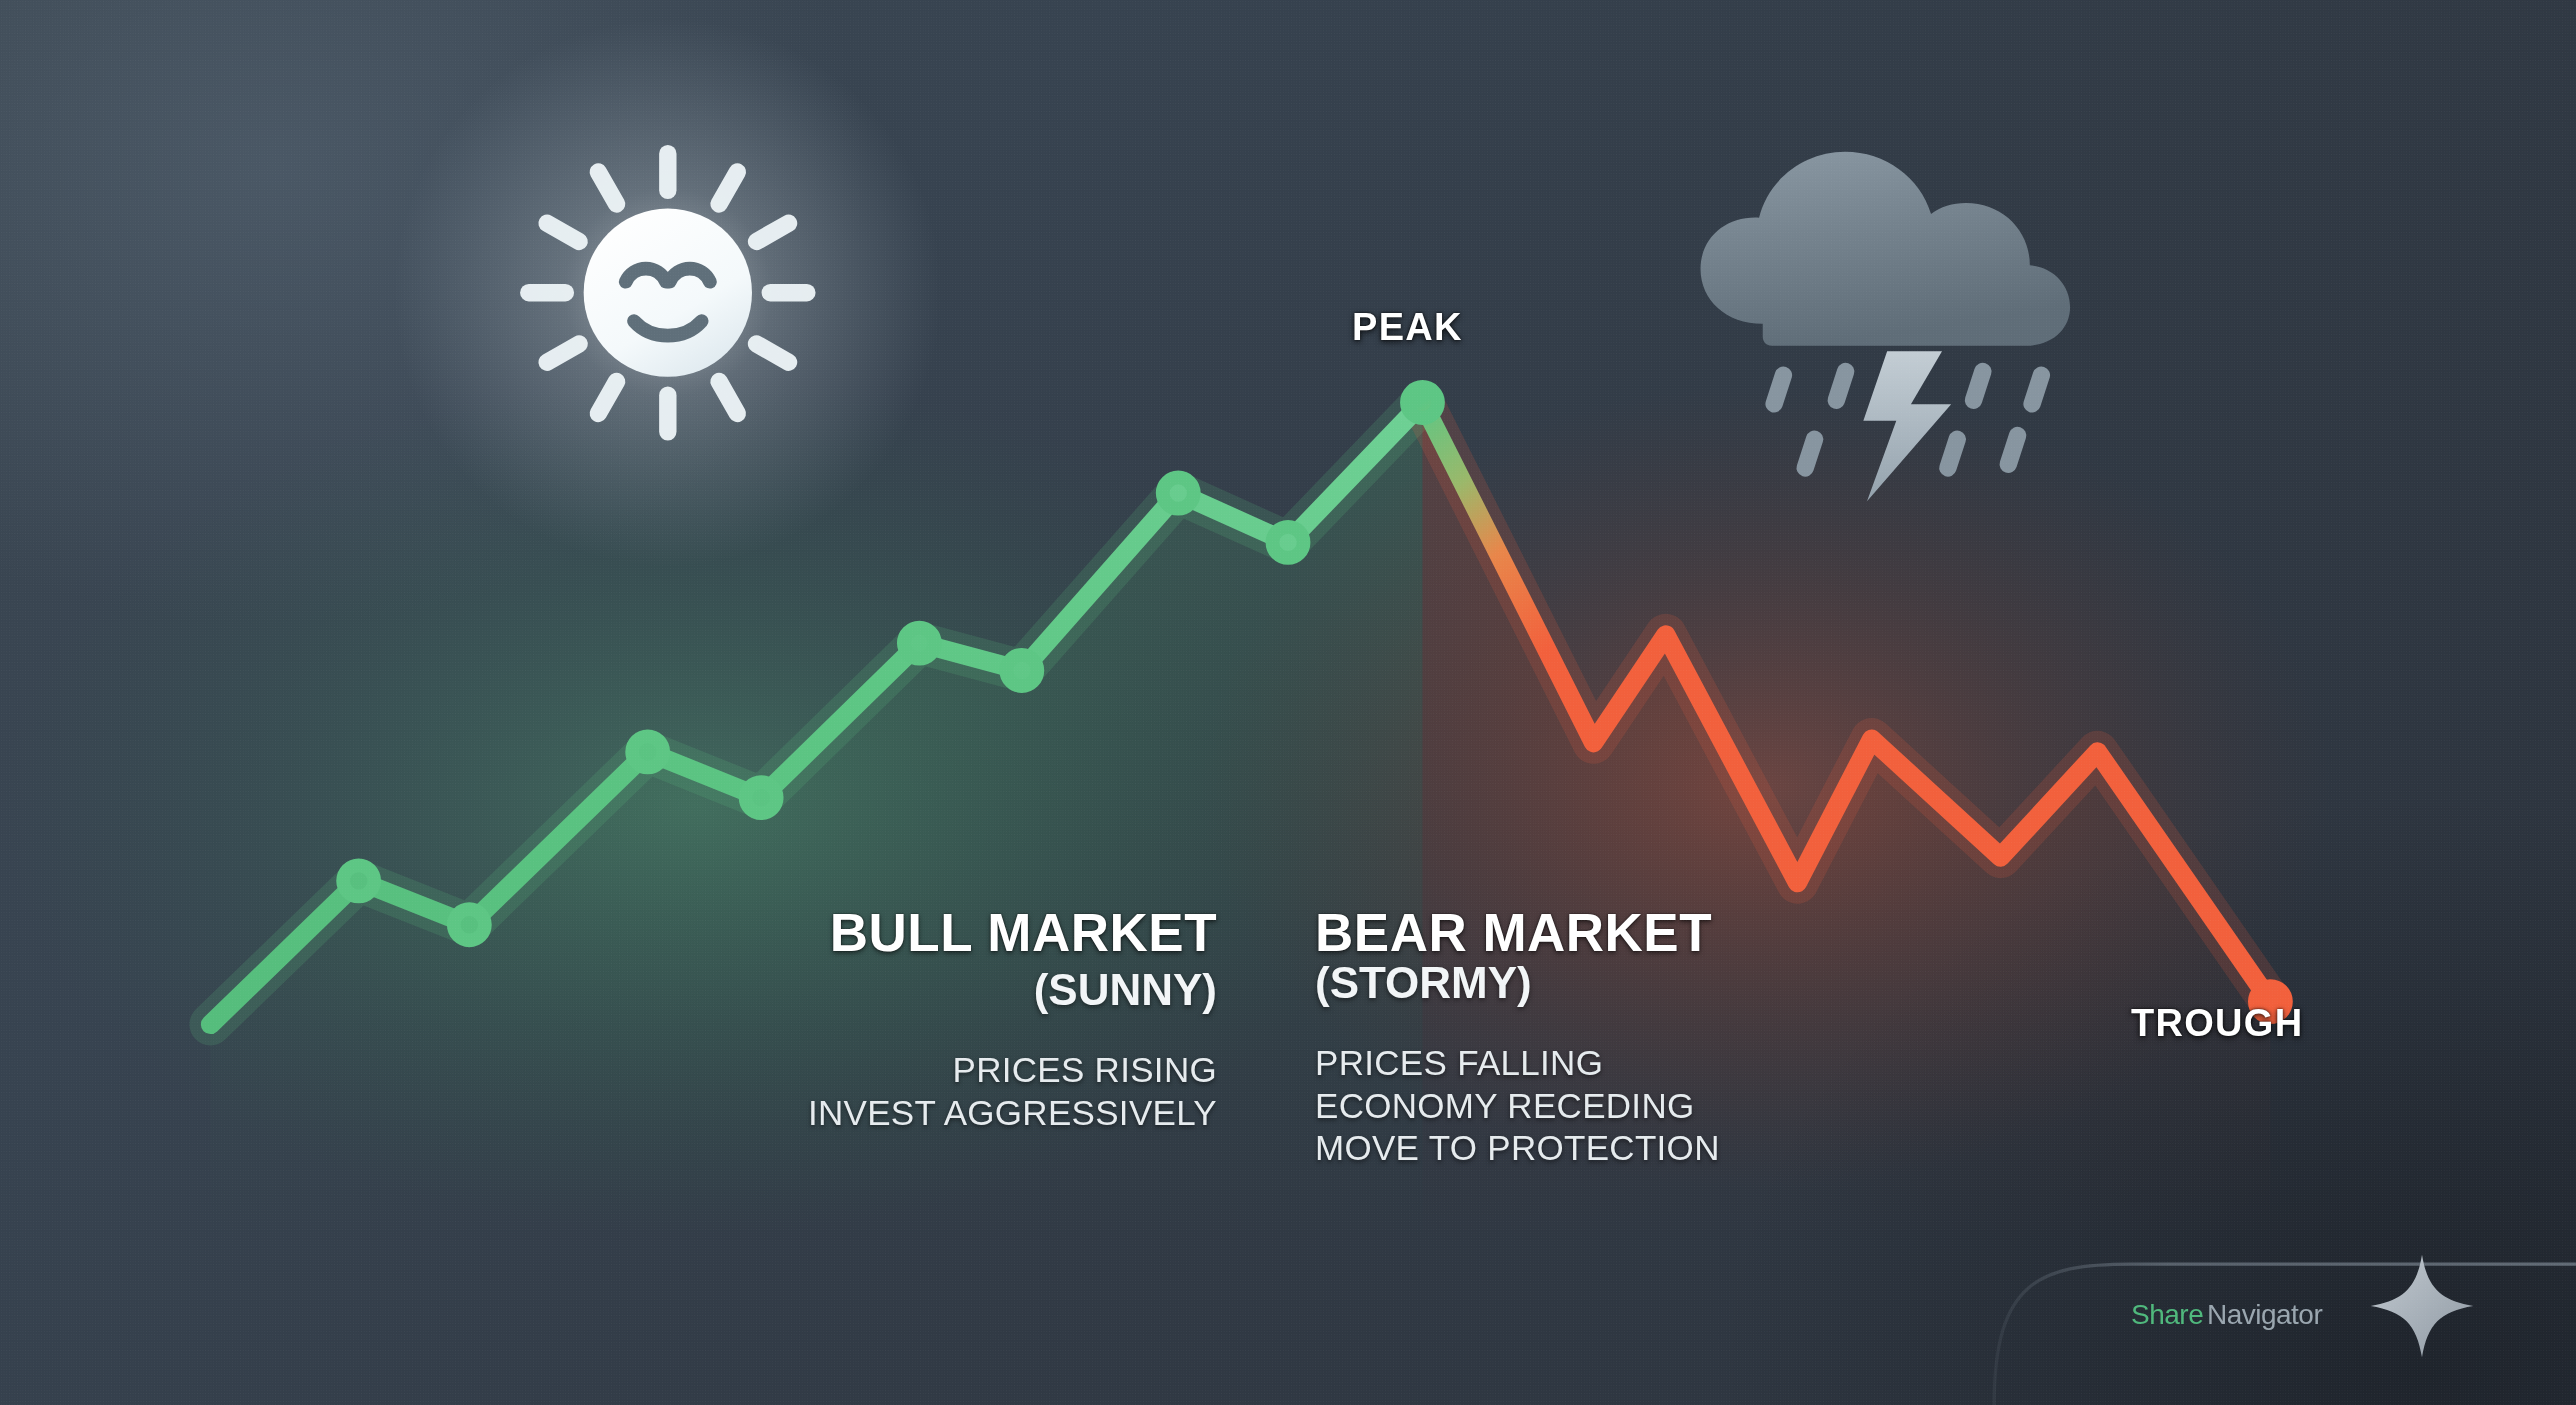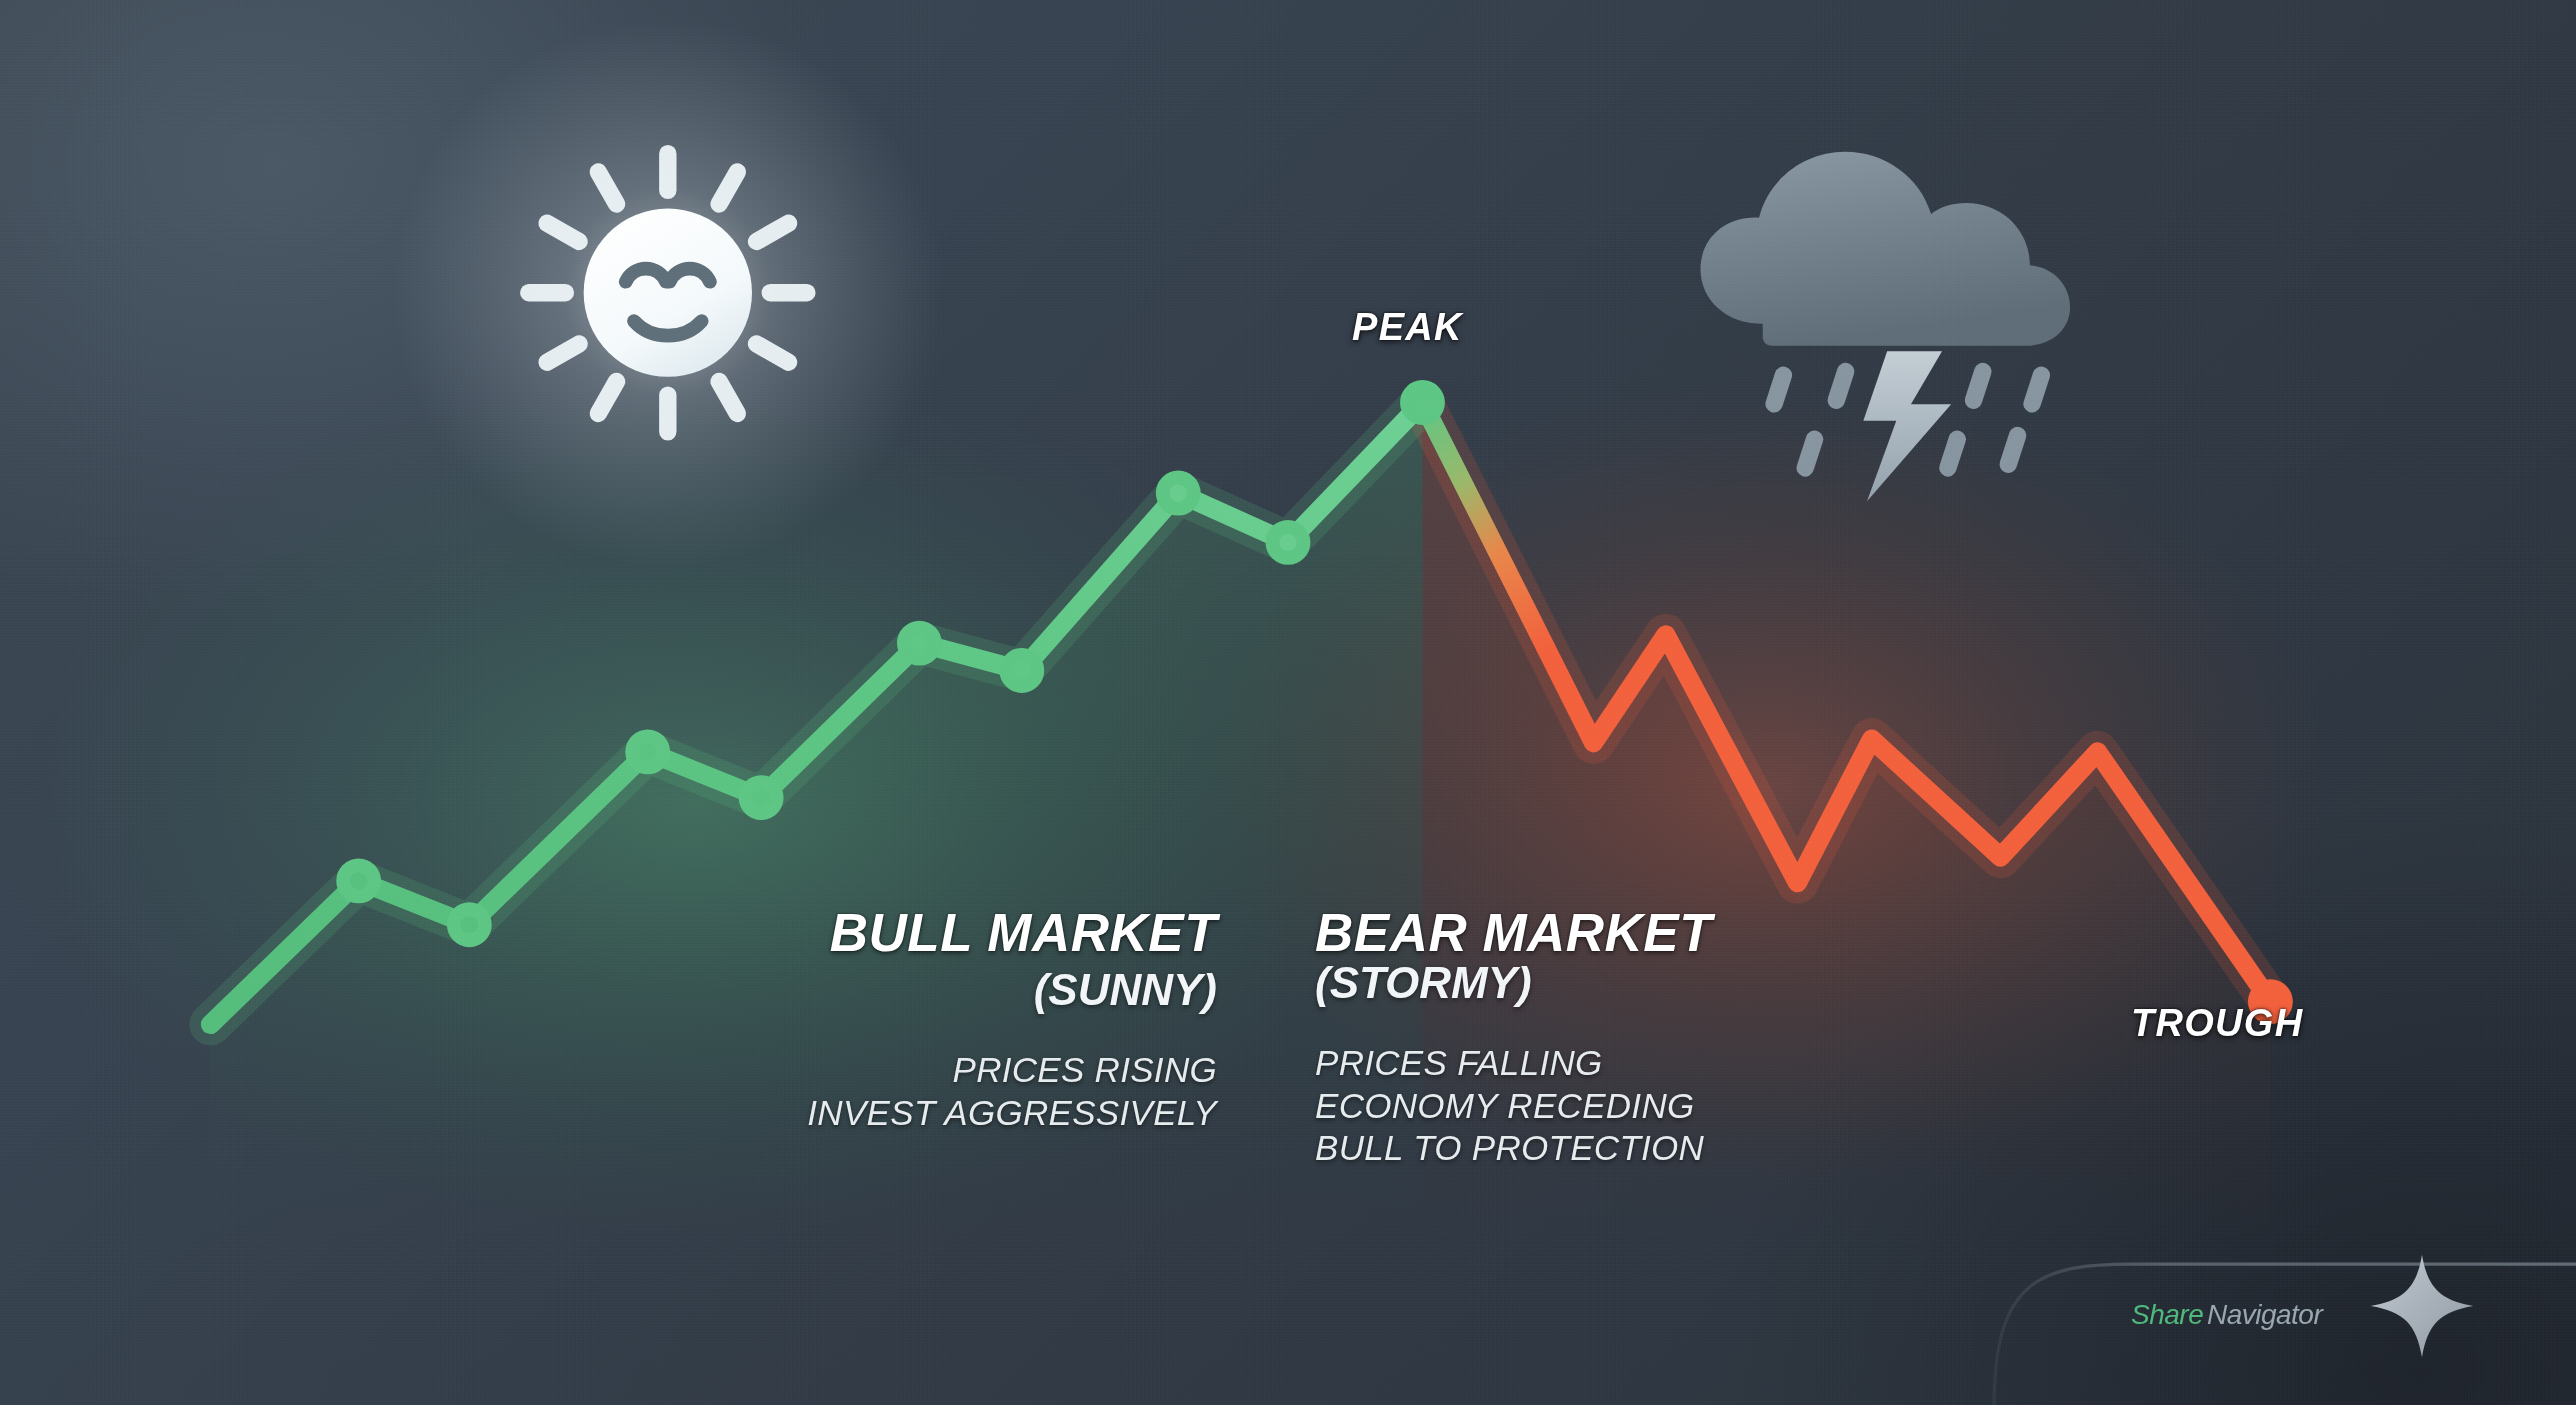--- a/index.html
+++ b/index.html
@@ -10,21 +10,20 @@
     background:#2f3841;
     position:relative;
   }
   #stage {
     position:absolute; left:0; top:0; width:2576px; height:1405px;
     overflow:hidden;
     background:
       radial-gradient(ellipse 823px 640px at 274px 165px, rgba(96,112,128,0.42), rgba(96,112,128,0) 72%),
       radial-gradient(ellipse 1006px 823px at 2424px 1372px, rgba(20,24,30,0.55), rgba(20,24,30,0) 70%),
       linear-gradient(135deg,#3c4853 0%, #374350 28%, #313a45 58%, #2b323c 100%);
-    font-style: italic;
   }
   
   #grain {
     position:absolute; inset:0; pointer-events:none; opacity:0.055;
     background-image:
       radial-gradient(rgba(255,255,255,0.9) 0.5px, transparent 0.5px),
       radial-gradient(rgba(0,0,0,0.9) 0.5px, transparent 0.5px);
     background-size: 2.7px 2.7px, 3.7px 3.7px;
     background-position: 0 0, 1.8px 0.9px;
   }
@@ -254,21 +253,21 @@
       <div>INVEST AGGRESSIVELY</div>
     </div>
   </div>
 
   <div class="panel" id="bear-panel">
     <div class="hdr">BEAR MARKET</div>
     <div class="sub">(STORMY)</div>
     <div class="bullets">
       <div>PRICES FALLING</div>
       <div>ECONOMY RECEDING</div>
-      <div>BULL TO PROTECTION</div>
+      <div>MOVE TO PROTECTION</div>
     </div>
   </div>
 
   <div id="logo">
     <span class="share">Share</span>
     <span class="nav">Navigator</span>
     <span class="sparkle">
       <svg width="110" height="110" viewBox="0 0 120 120">
         <path d="M60,4 C66,40 80,54 116,60 C80,66 66,80 60,116 C54,80 40,66 4,60 C40,54 54,40 60,4 Z" fill="url(#sparkGrad)"></path>
       </svg>

